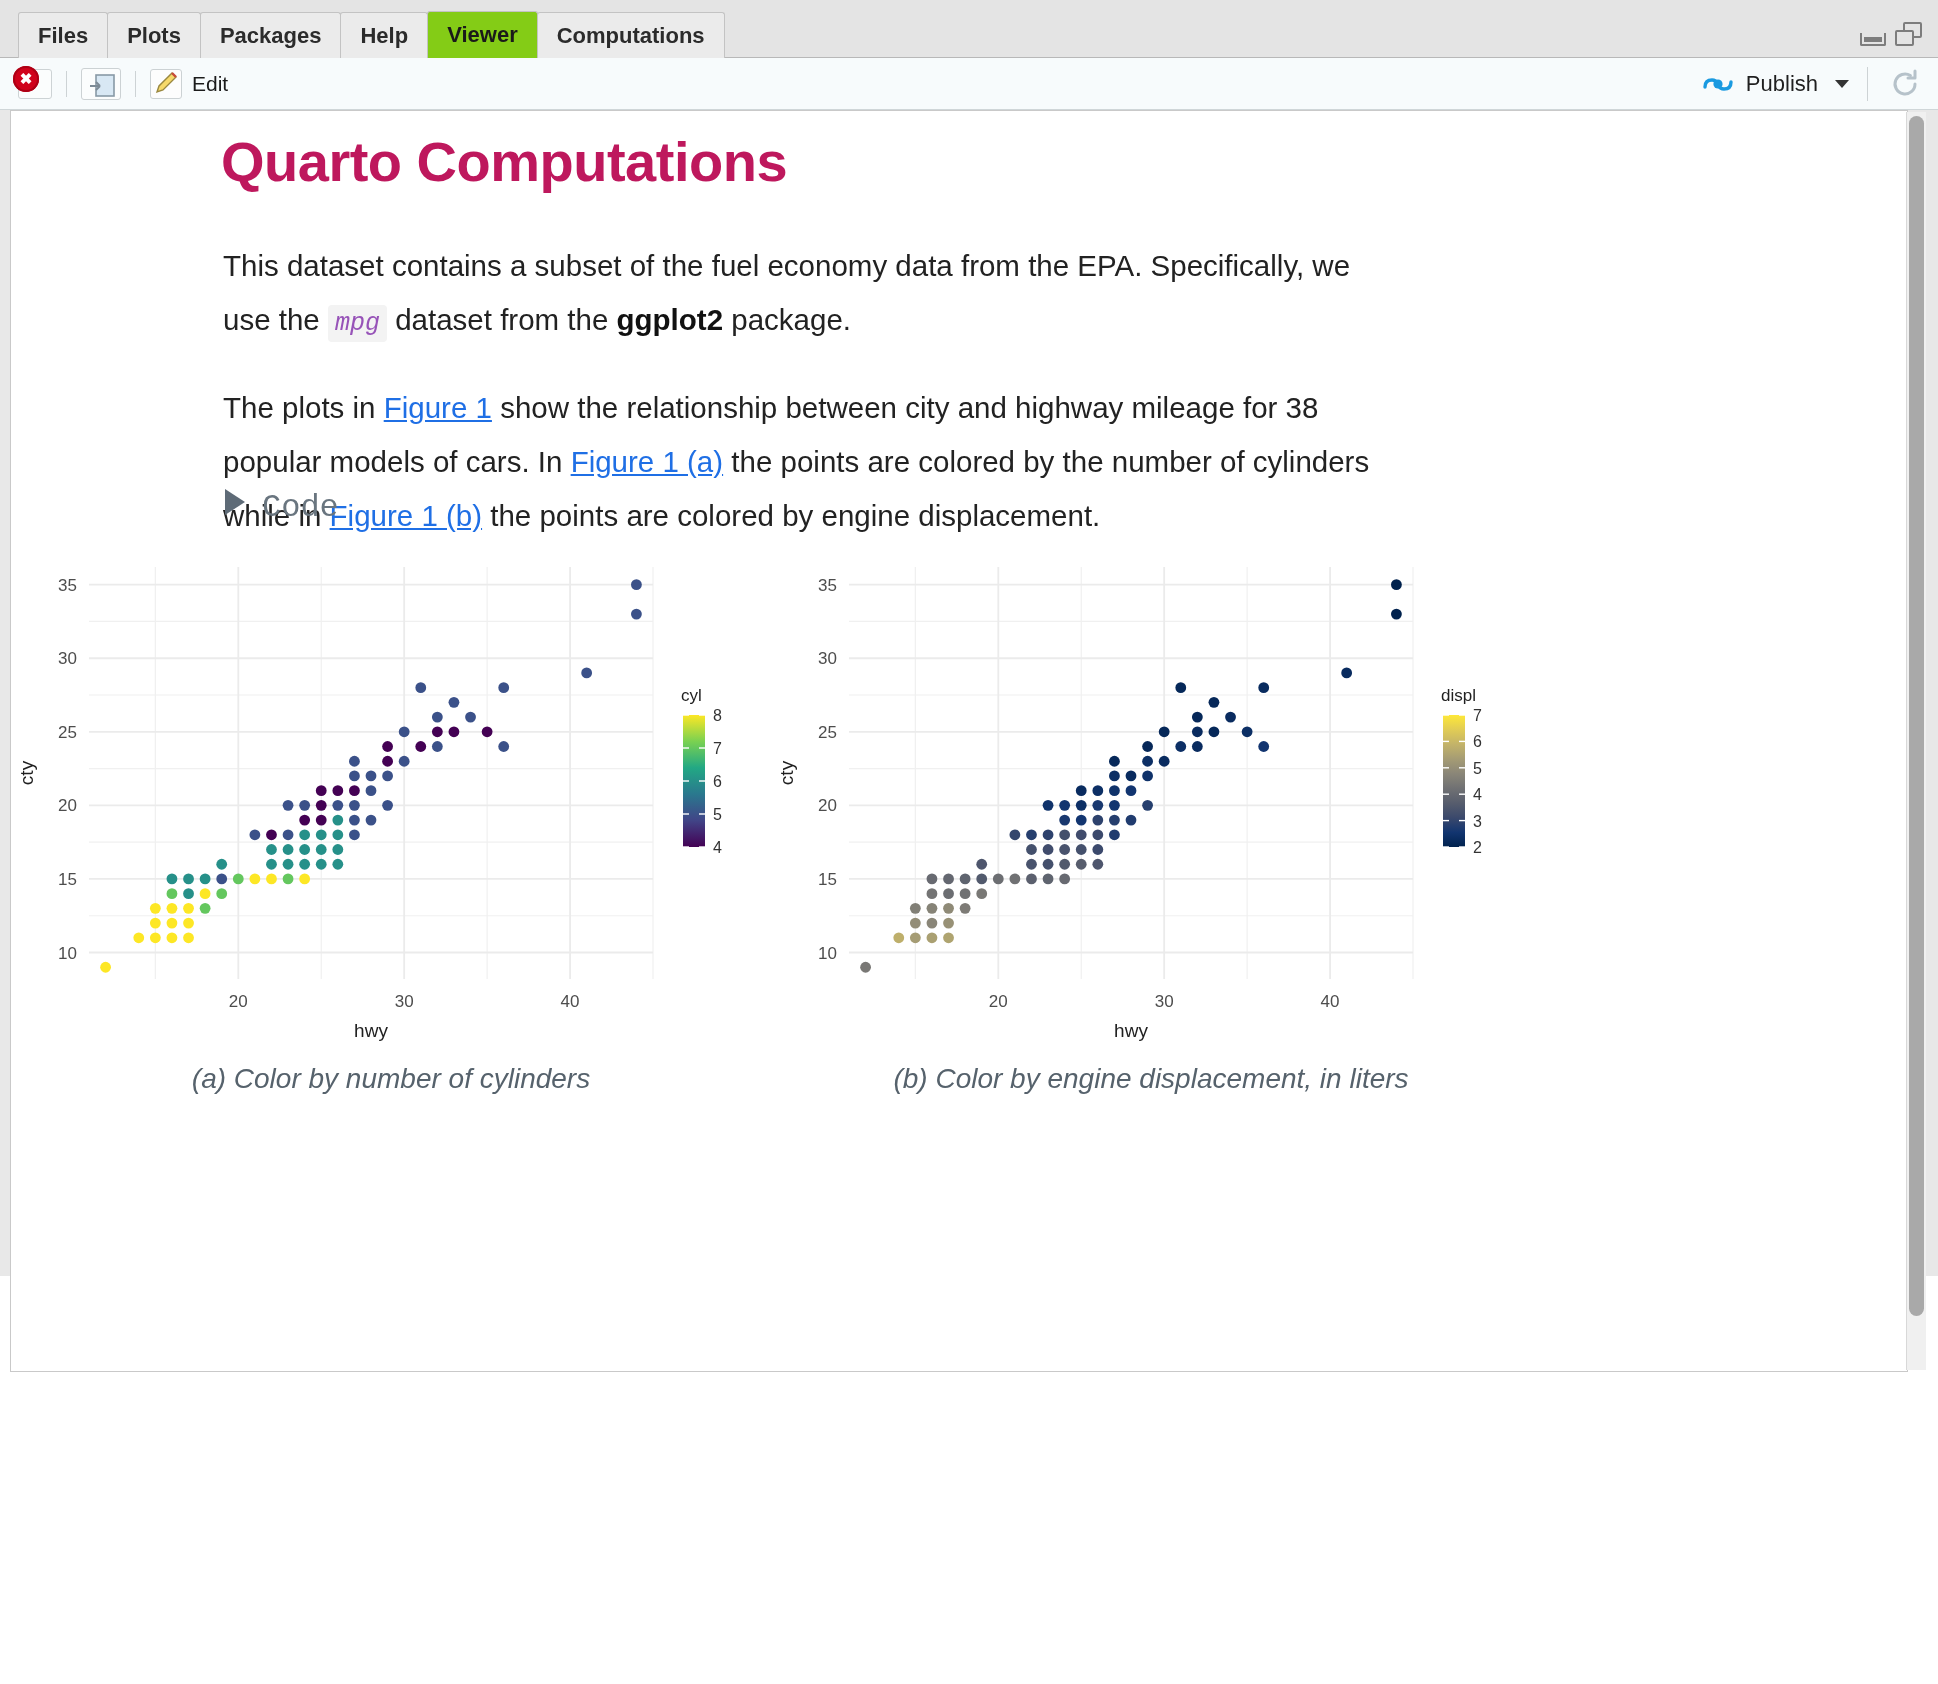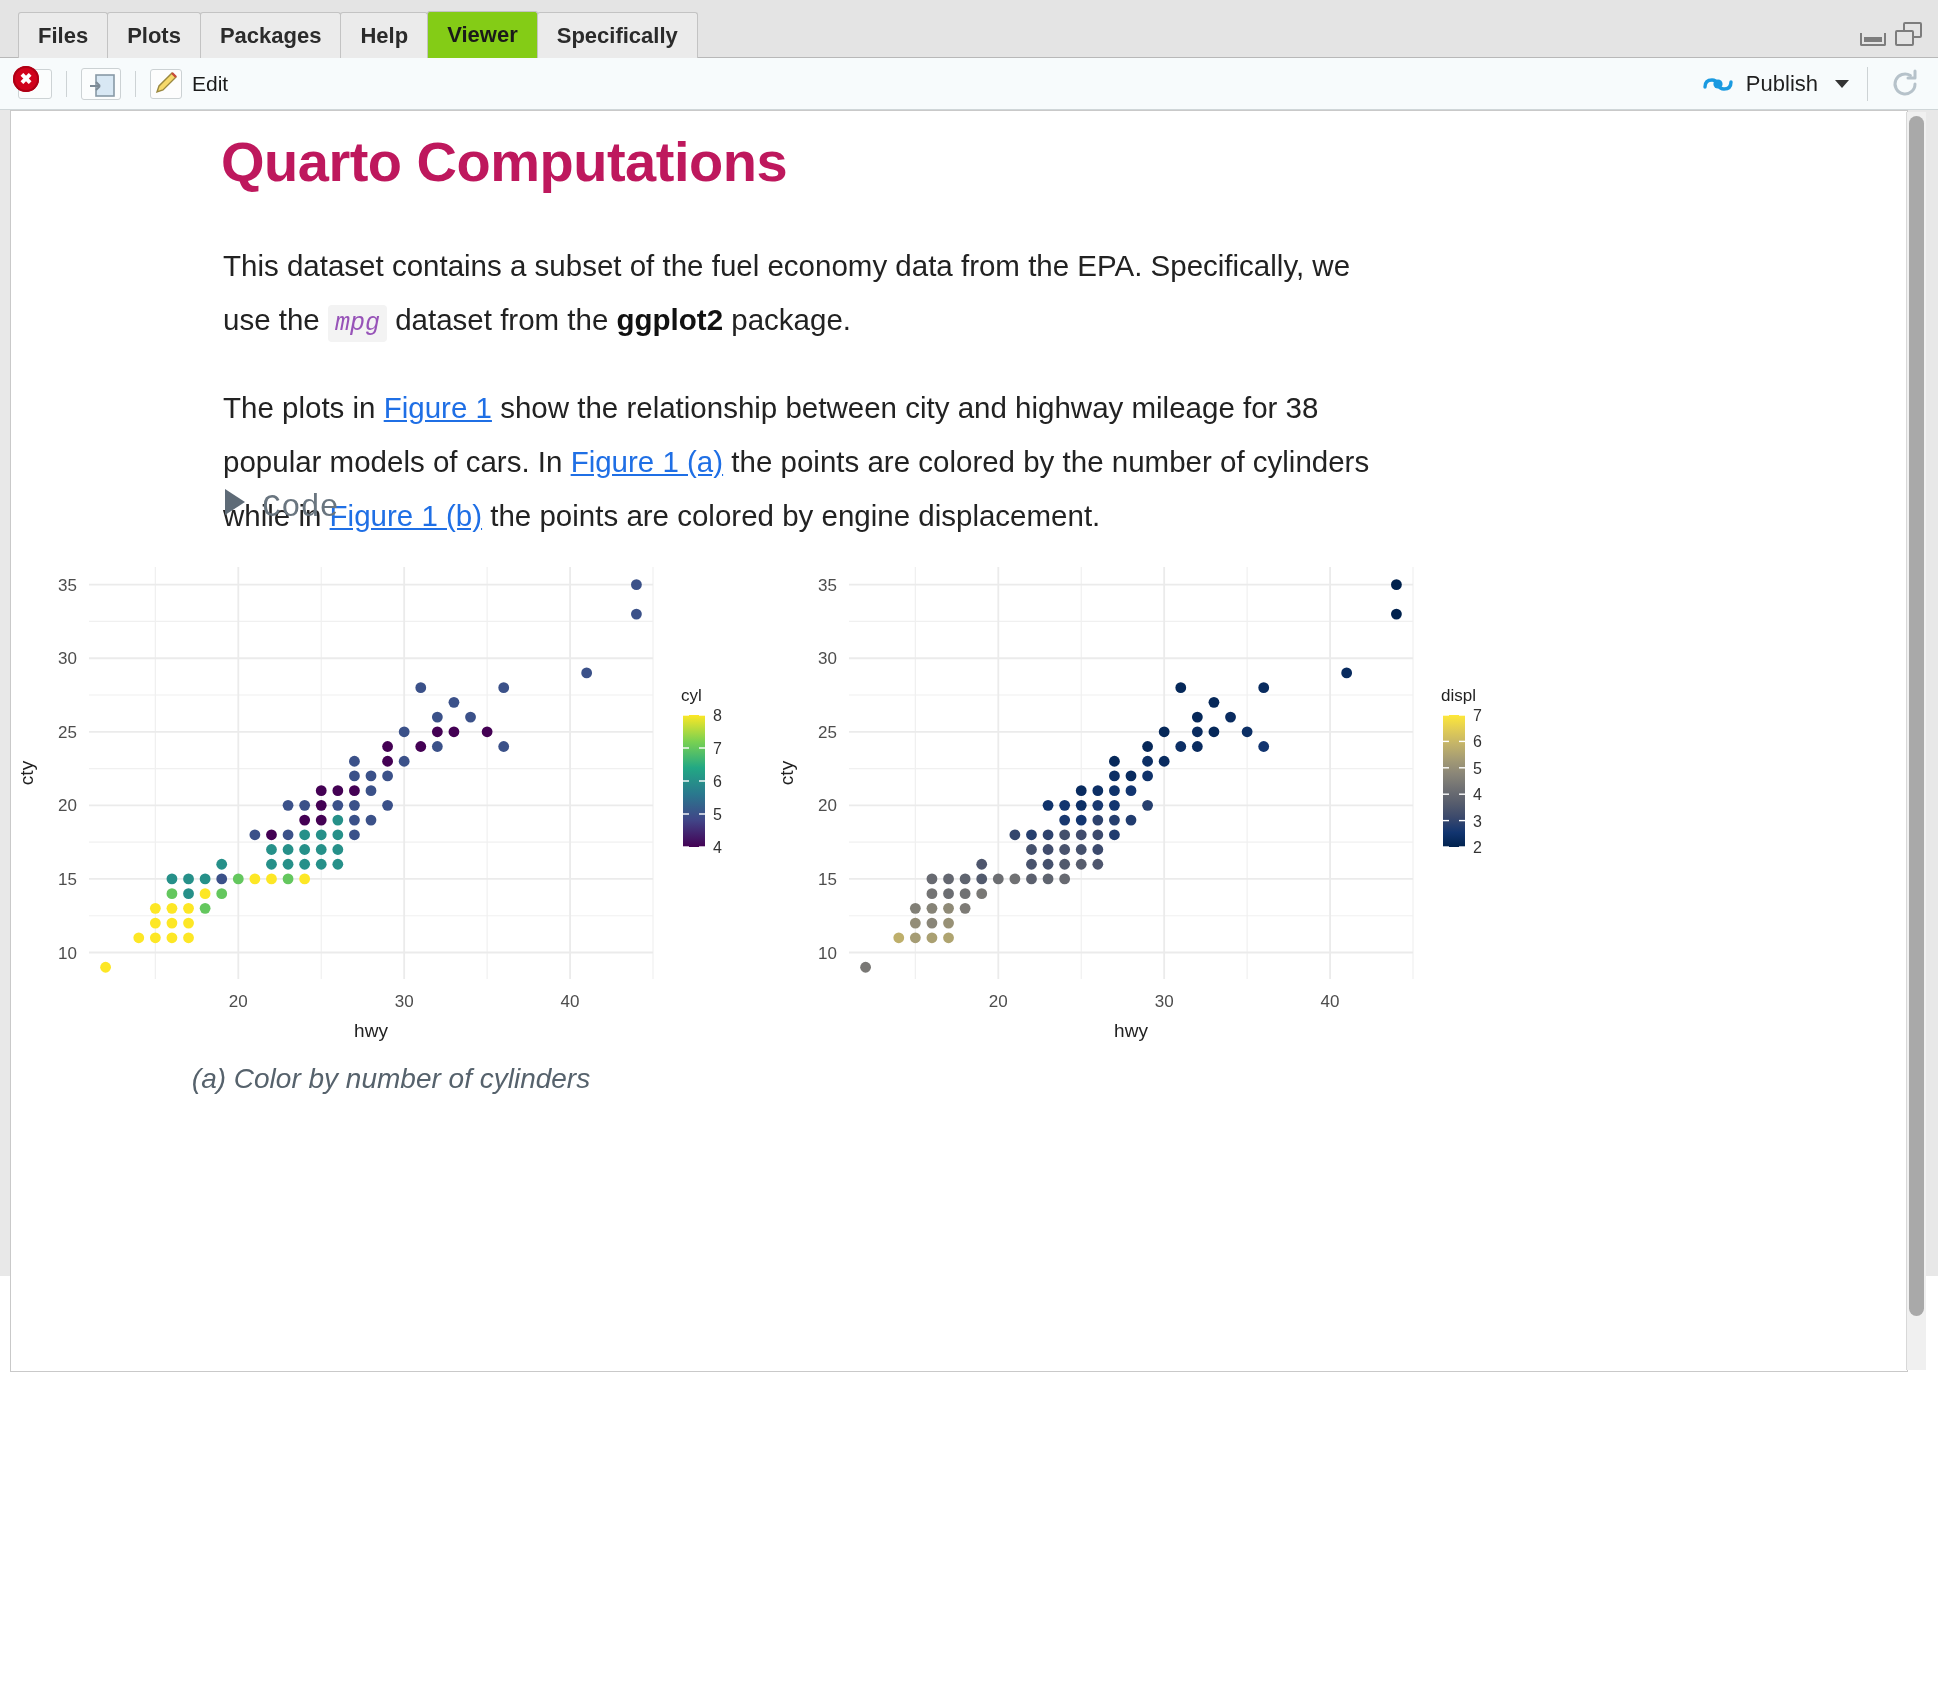--- a/index.html
+++ b/index.html
@@ -153,21 +153,21 @@
 
 <div id="app">
 
   <div class="tabstrip">
     <div class="tabs" id="tab-list">
         <div class="tab">Files</div>
         <div class="tab">Plots</div>
         <div class="tab">Packages</div>
         <div class="tab">Help</div>
         <div class="tab active">Viewer</div>
-        <div class="tab">Specifically</div>
+        <div class="tab">Computations</div>
       </div>
     <div class="winbtns">
       <div class="minbtn">
           <i></i>
         </div>
       <div class="maxbtn">
           <b class="b1"></b>
           <b class="b2"></b>
         </div>
     </div>
@@ -515,20 +515,21 @@
                   <line x1="688" y1="216.8" x2="694" y2="216.8" stroke="#ffffff" stroke-width="1.4"></line>
                   <line x1="672" y1="216.8" x2="678" y2="216.8" stroke="#ffffff" stroke-width="1.4"></line>
                   <text x="702" y="222.8" font-size="16" text-anchor="start" fill="#333">5</text>
                   <line x1="688" y1="190.39999999999998" x2="694" y2="190.39999999999998" stroke="#ffffff" stroke-width="1.4"></line>
                   <line x1="672" y1="190.39999999999998" x2="678" y2="190.39999999999998" stroke="#ffffff" stroke-width="1.4"></line>
                   <text x="702" y="196.39999999999998" font-size="16" text-anchor="start" fill="#333">6</text>
                   <line x1="688" y1="164" x2="694" y2="164" stroke="#ffffff" stroke-width="1.4"></line>
                   <line x1="672" y1="164" x2="678" y2="164" stroke="#ffffff" stroke-width="1.4"></line>
                   <text x="702" y="170" font-size="16" text-anchor="start" fill="#333">7</text>
                 </svg></div>
+            <div class="subcap">(b) Color by engine displacement, in liters</div>
           </div>
         </div>
 
       </div>
 
     </div>
   </div>
 
   <div class="scrollbar">
     <div class="scrollthumb"></div>

